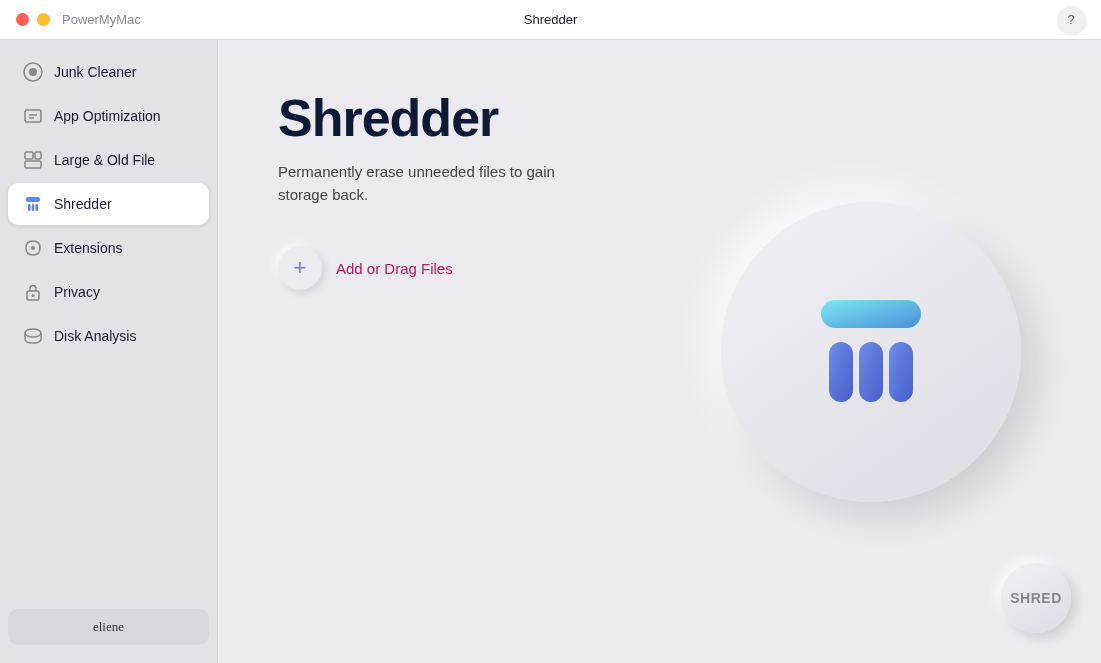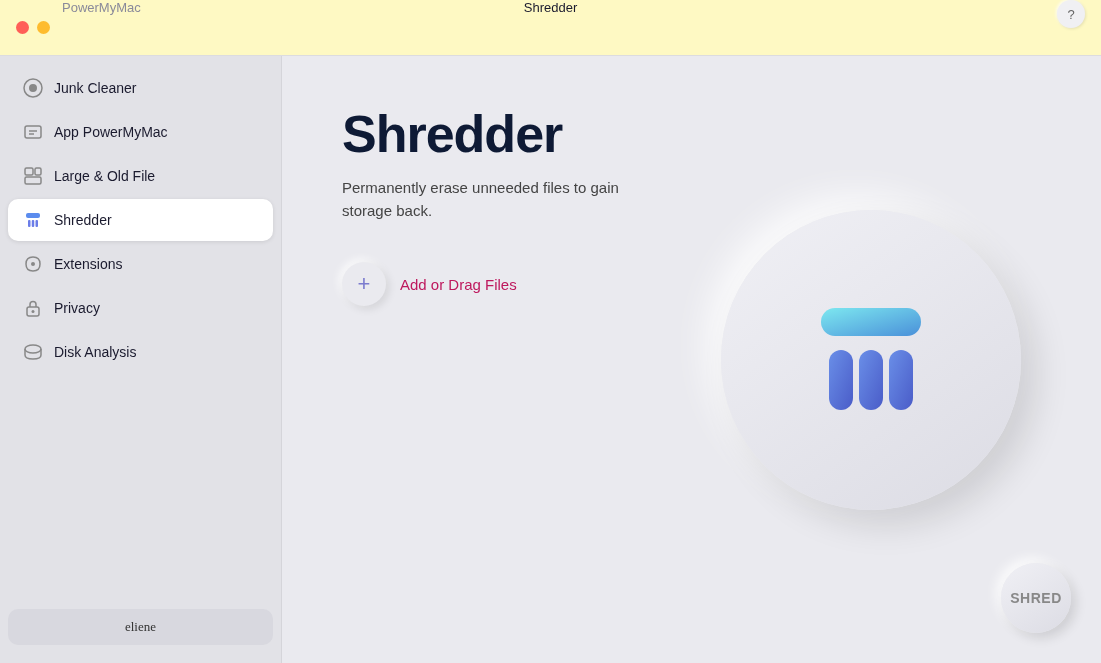--- a/index.html
+++ b/index.html
@@ -9,23 +9,24 @@
       height: 663px;
       background: #e8e8ed;
       font-family: -apple-system, BlinkMacSystemFont, 'SF Pro Display', 'Helvetica Neue', sans-serif;
       overflow: hidden;
       display: flex;
       flex-direction: column;
     }
 
     
     .titlebar {
-      height: 56px;
-      background: #fef9c3;
-      display: flex;
+      height: 40px;
+      background: #ffffff;
+      display: flex;
+      align-items: center;
       padding: 0 16px;
       position: relative;
       border-bottom: 1px solid #dcdcdf;
       flex-shrink: 0;
     }
 
     .traffic-lights {
       display: flex;
       gap: 8px;
       align-items: center;
@@ -73,21 +74,21 @@
 
     
     .main {
       display: flex;
       flex: 1;
       overflow: hidden;
     }
 
     
     .sidebar {
-      width: 282px;
+      width: 218px;
       background: #e2e2e7;
       padding: 10px 0 10px 0;
       display: flex;
       flex-direction: column;
       flex-shrink: 0;
       border-right: 1px solid #d5d5da;
     }
 
     .sidebar-item {
       display: flex;
@@ -257,21 +258,21 @@
 
 
     <div class="sidebar-item">
       <div class="sidebar-icon">
         <svg width="20" height="20" viewBox="0 0 20 20">
           <rect x="2" y="4" width="16" height="12" rx="2" fill="none" stroke="#888" stroke-width="1.5"></rect>
           <line x1="6" y1="9" x2="14" y2="9" stroke="#888" stroke-width="1.5"></line>
           <line x1="6" y1="12" x2="11" y2="12" stroke="#888" stroke-width="1.5"></line>
         </svg>
       </div>
-      <span>App PowerMyMac</span>
+      <span>App Optimization</span>
     </div>
 
     <div class="sidebar-item">
       <div class="sidebar-icon">
         <svg width="20" height="20" viewBox="0 0 20 20">
           <rect x="2" y="2" width="8" height="7" rx="1.5" fill="none" stroke="#888" stroke-width="1.5"></rect>
           <rect x="12" y="2" width="6" height="7" rx="1.5" fill="none" stroke="#888" stroke-width="1.5"></rect>
           <rect x="2" y="11" width="16" height="7" rx="1.5" fill="none" stroke="#888" stroke-width="1.5"></rect>
         </svg>
       </div>

